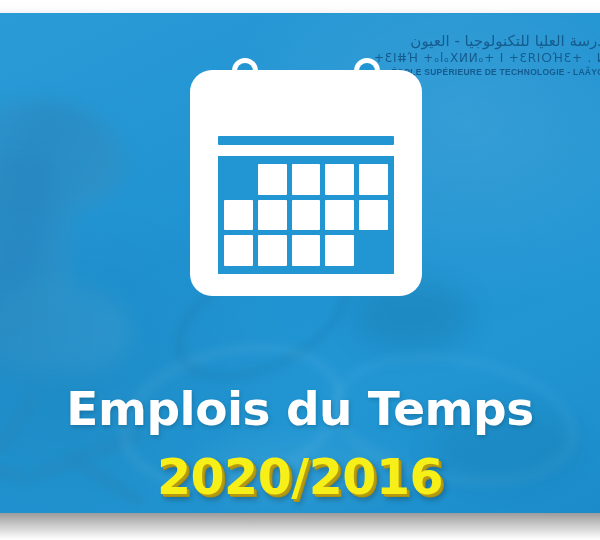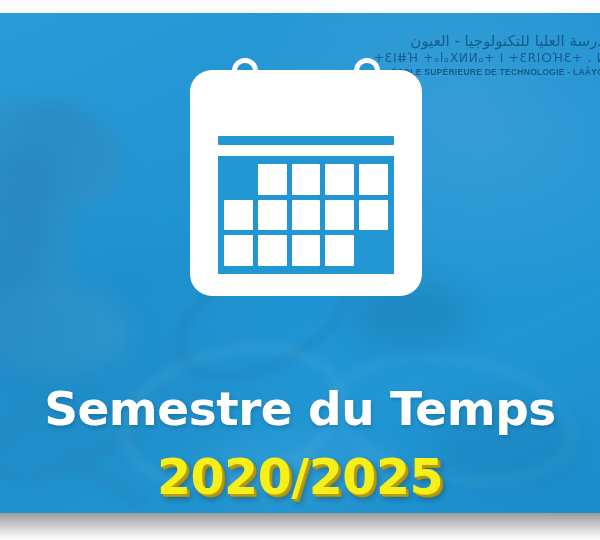--- a/index.html
+++ b/index.html
@@ -351,20 +351,20 @@
           <div class="cell"></div>
           <div class="cell"></div>
           <div class="cell"></div>
           <div class="cell"></div>
           <div class="cell off"></div>
         </div>
       </div>
     </div>
 
 
-    <div class="subtitle">Semestre du Temps</div>
-
-    <div class="year">2020/2025</div>
+    <div class="subtitle">Emplois du Temps</div>
+
+    <div class="year">2020/2016</div>
 
   </div>
 
   <div class="bottom-strip"></div>
 </div>
 
 </body></html>

